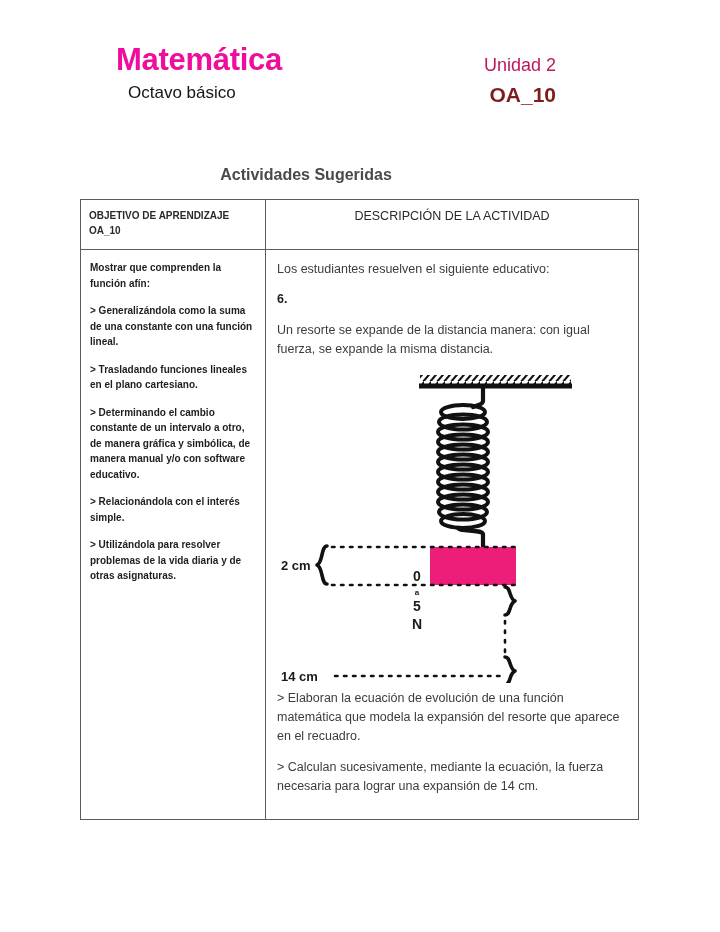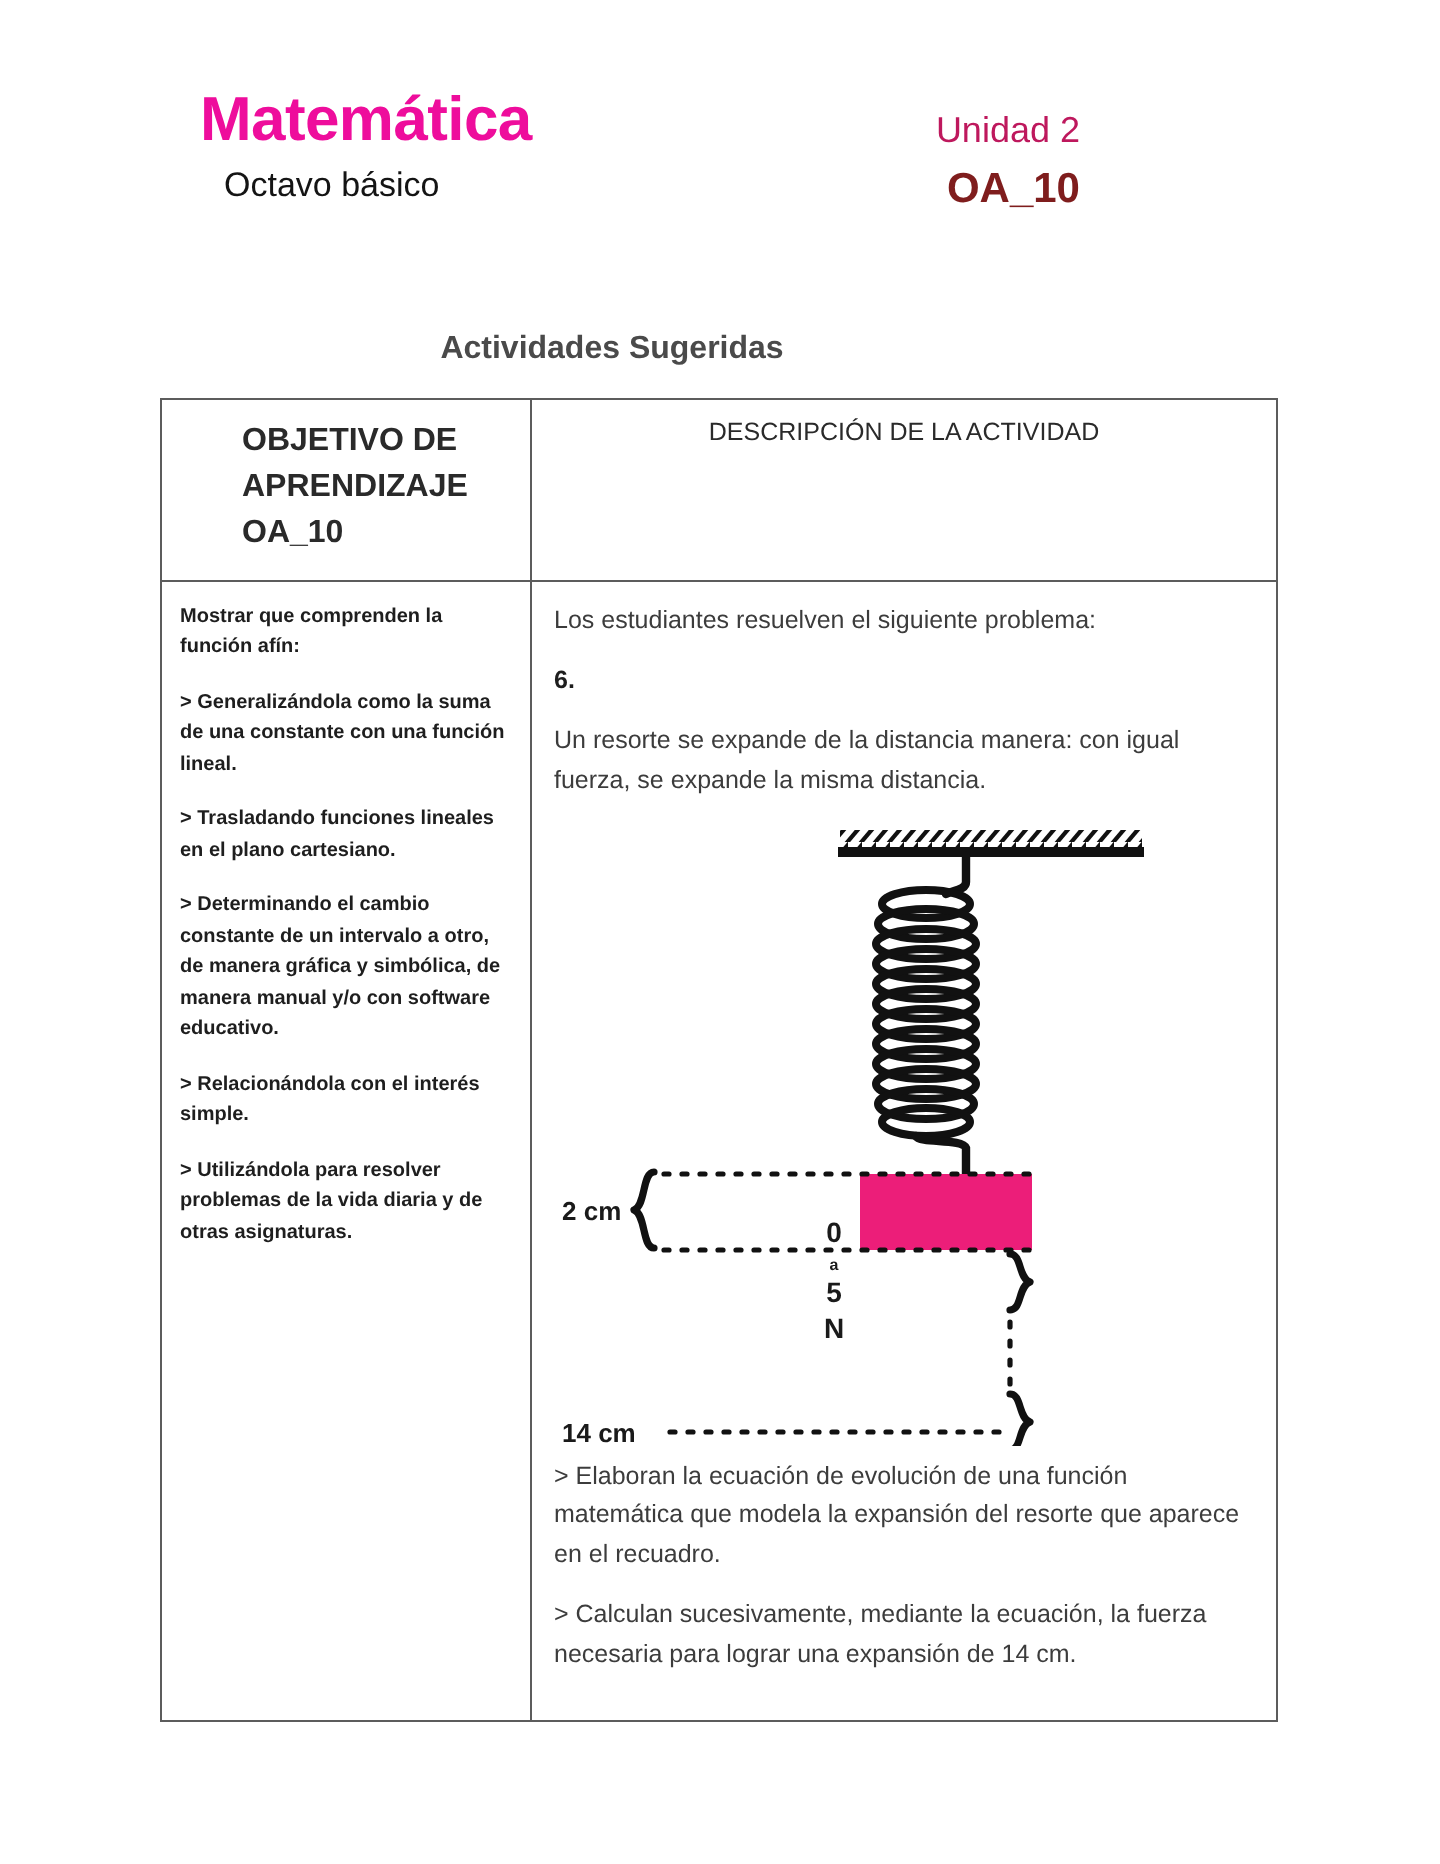--- a/index.html
+++ b/index.html
@@ -12,21 +12,21 @@
     height: 932px;
     position: relative;
     font-family: "Liberation Sans", sans-serif;
     color: #1a1a1a;
     overflow: hidden;
   }
 
   
   .header {
     position: absolute;
-    left: 0; top: 0;
+    left: 16px; top: 0;
     width: 640px;
     height: 130px;
   }
   .subject-title {
     position: absolute;
     left: 100px; top: 44px;
     font-size: 31px;
     font-weight: bold;
     color: #ee0d9c;
     letter-spacing: -0.3px;
@@ -79,25 +79,24 @@
   .act-table td {
     border: 1px solid #5c5c5c;
     vertical-align: top;
     padding: 0;
   }
   .col-left  { width: 185px; }
   .col-right { width: 373px; }
 
   .th-left {
     padding: 9px 8px 11px 8px;
-    font-size: 16px;
+    font-size: 10px;
     font-weight: bold;
     color: #2a2a2a;
     line-height: 1.45;
-    margin-left: 32px;
   }
   .th-right {
     padding: 9px 8px 11px 8px;
     font-size: 12.5px;
     font-weight: normal;
     color: #2a2a2a;
     text-align: center;
   }
 
   .cell-left {
@@ -182,21 +181,21 @@
         <p>&gt; Generalizándola como la suma de una constante con una función lineal.</p>
         <p>&gt; Trasladando funciones lineales en el plano cartesiano.</p>
         <p>&gt; Determinando el cambio constante de un intervalo a otro, de manera gráfica y simbólica, de manera manual y/o con software educativo.</p>
         <p>&gt; Relacionándola con el interés simple.</p>
         <p>&gt; Utilizándola para resolver problemas de la vida diaria y de otras asignaturas.</p>
       </div>
     </td>
 
     <td>
       <div class="cell-right">
-        <p>Los estudiantes resuelven el siguiente problema:</p>
+        <p>Los estudiantes resuelven el siguiente educativo:</p>
         <p class="num-item">6.</p>
         <p>Un resorte se expande de la distancia manera: con igual fuerza, se expande la misma distancia.</p>
 
         <div class="figure-wrap">
           <svg width="352" height="312" viewBox="0 0 352 312" xmlns="http://www.w3.org/2000/svg">
             <defs>
               <pattern id="hatch" width="7" height="10" patternUnits="userSpaceOnUse" patternTransform="rotate(0)">
                 <path d="M -2,12 L 9,-1" stroke="#111111" stroke-width="2.1"></path>
                 <path d="M 5,12 L 16,-1" stroke="#111111" stroke-width="2.1"></path>
               </pattern>

